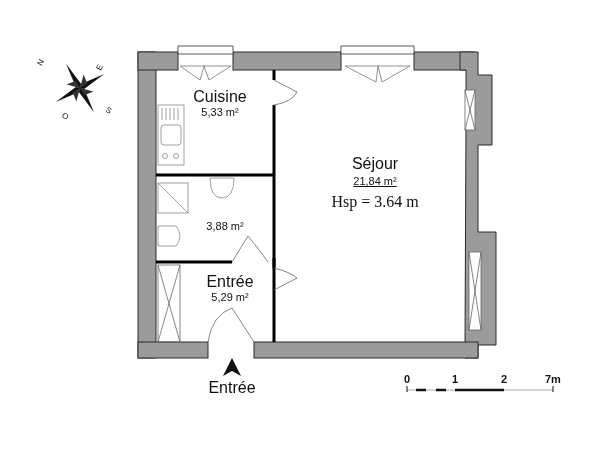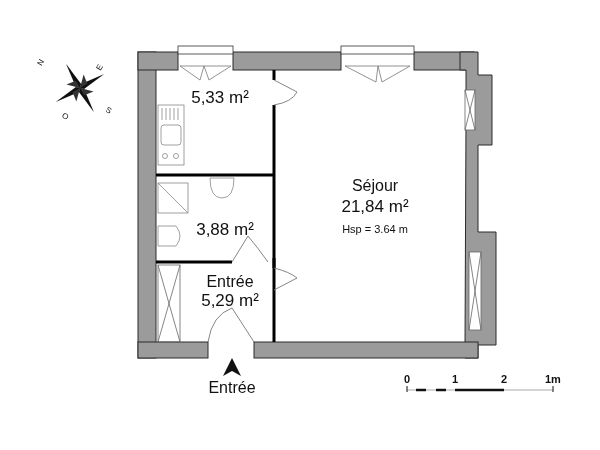--- a/index.html
+++ b/index.html
@@ -1,21 +1,21 @@
 <!DOCTYPE html>
 <html><head>
 <meta charset="utf-8">
 <style>
   html, body { margin: 0; padding: 0; background: #ffffff; }
   body { width: 600px; height: 450px; position: relative; overflow: hidden; font-family: "Liberation Sans", sans-serif; color: #111; }
   svg.plan { position: absolute; left: 0; top: 0; width: 600px; height: 450px; }
   .lbl { position: absolute; text-align: center; white-space: nowrap; color: #111; }
   .room-name { font-size: 16px; }
-  .room-area { font-size: 17px; }
-  .hsp { font-size: 11px; }
+  .room-area { font-size: 11px; }
+  .hsp { font-size: 16px; font-family: Liberation Serif, serif; }
   .scale-tick { position: absolute; font-size: 11px; font-weight: bold; }
   .entry-label { font-size: 16px; }
   .compass-letter { position: absolute; font-size: 8px; }
 </style>
 </head>
 <body>
 
 <svg class="plan" viewBox="0 0 600 450" xmlns="http://www.w3.org/2000/svg">
 
   <g fill="#9b9b9b" stroke="#2a2a2a" stroke-width="1">
@@ -127,36 +127,37 @@
     <line x1="455" y1="390" x2="504" y2="390" stroke-width="2.5"></line>
   </g>
 </svg>
 
 <div class="compass-letter" style="left:38px;top:58px;transform:rotate(-60deg);">N</div>
 <div class="compass-letter" style="left:97px;top:63px;transform:rotate(-60deg);">E</div>
 <div class="compass-letter" style="left:106px;top:106px;transform:rotate(30deg);">S</div>
 <div class="compass-letter" style="left:62px;top:112px;transform:rotate(30deg);">O</div>
 
 <div class="lbl" style="left:180px;top:88px;width:80px;">
+  <div class="room-name">Cuisine</div>
   <div class="room-area">5,33 m²</div>
 </div>
 
 <div class="lbl" style="left:180px;top:200px;width:90px;">
   <div class="room-area" style="margin-top:20px;">3,88 m²</div>
 </div>
 
 <div class="lbl" style="left:190px;top:273px;width:80px;">
   <div class="room-name">Entrée</div>
   <div class="room-area">5,29 m²</div>
 </div>
 
-<div class="lbl" style="left:330px;top:155px;width:90px;margin-top:22px;">
+<div class="lbl" style="left:330px;top:155px;width:90px;">
   <div class="room-name">Séjour</div>
-  <div class="room-area" style="margin-top:2px;">21,84 m²</div>
+  <div class="room-area" style="margin-top:2px;text-decoration:underline;">21,84 m²</div>
   <div class="hsp" style="margin-top:6px;">Hsp = 3.64 m</div>
 </div>
 
 <div class="lbl entry-label" style="left:200px;top:379px;width:64px;">Entrée</div>
 
 <div class="scale-tick" style="left:404px;top:373px;">0</div>
 <div class="scale-tick" style="left:452px;top:373px;">1</div>
 <div class="scale-tick" style="left:501px;top:373px;">2</div>
-<div class="scale-tick" style="left:545px;top:373px;">1m</div>
+<div class="scale-tick" style="left:545px;top:373px;">7m</div>
 
 </body></html>

